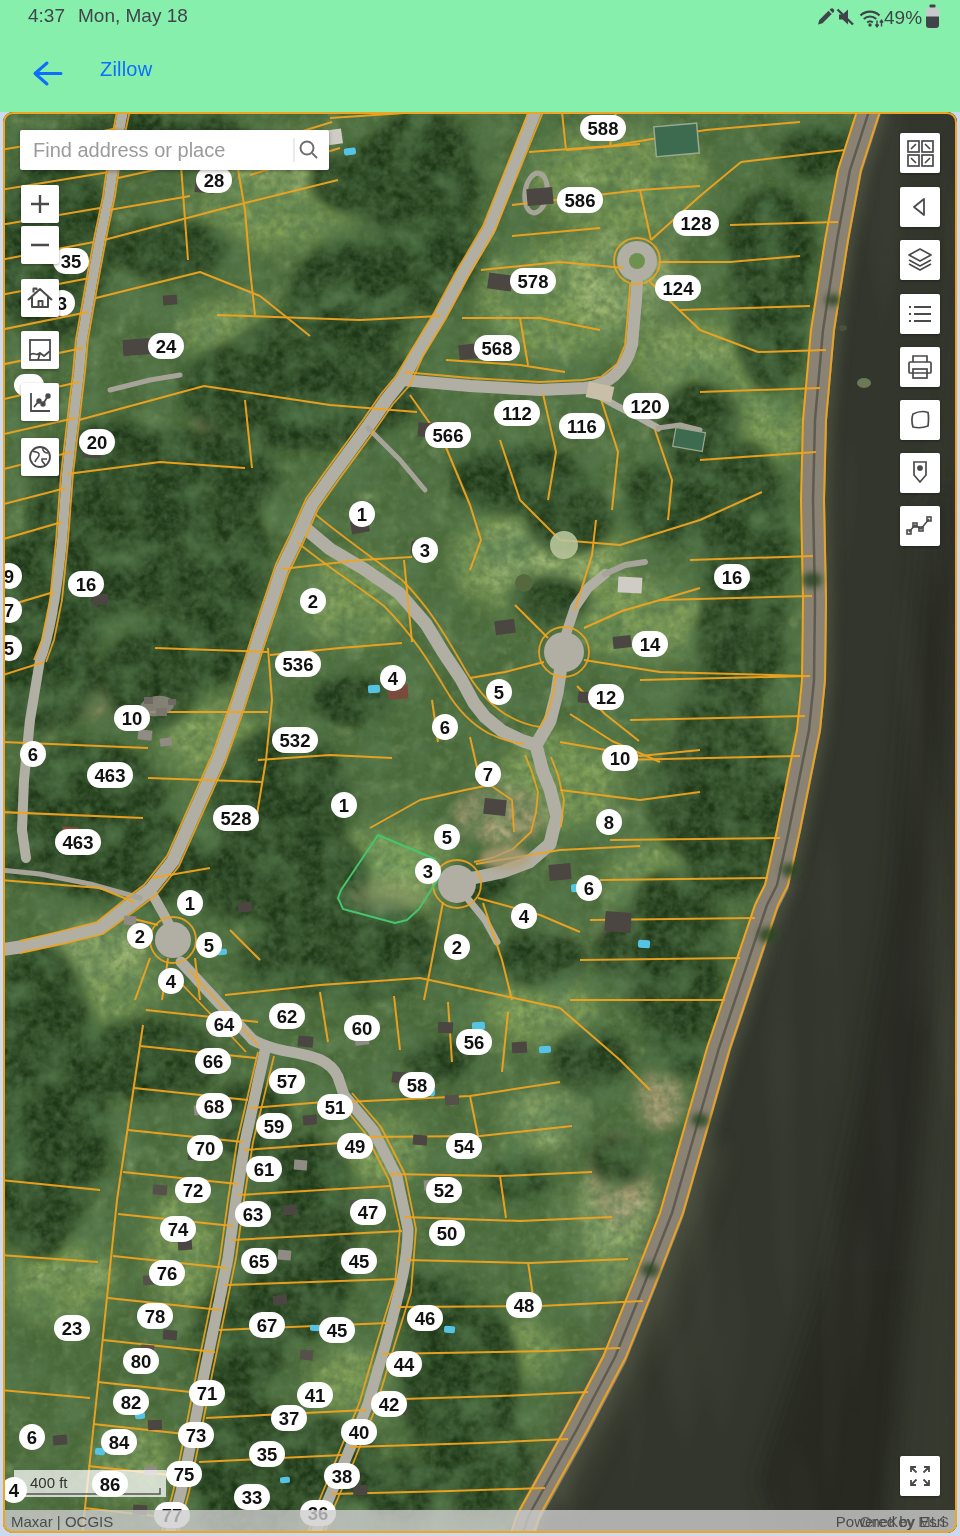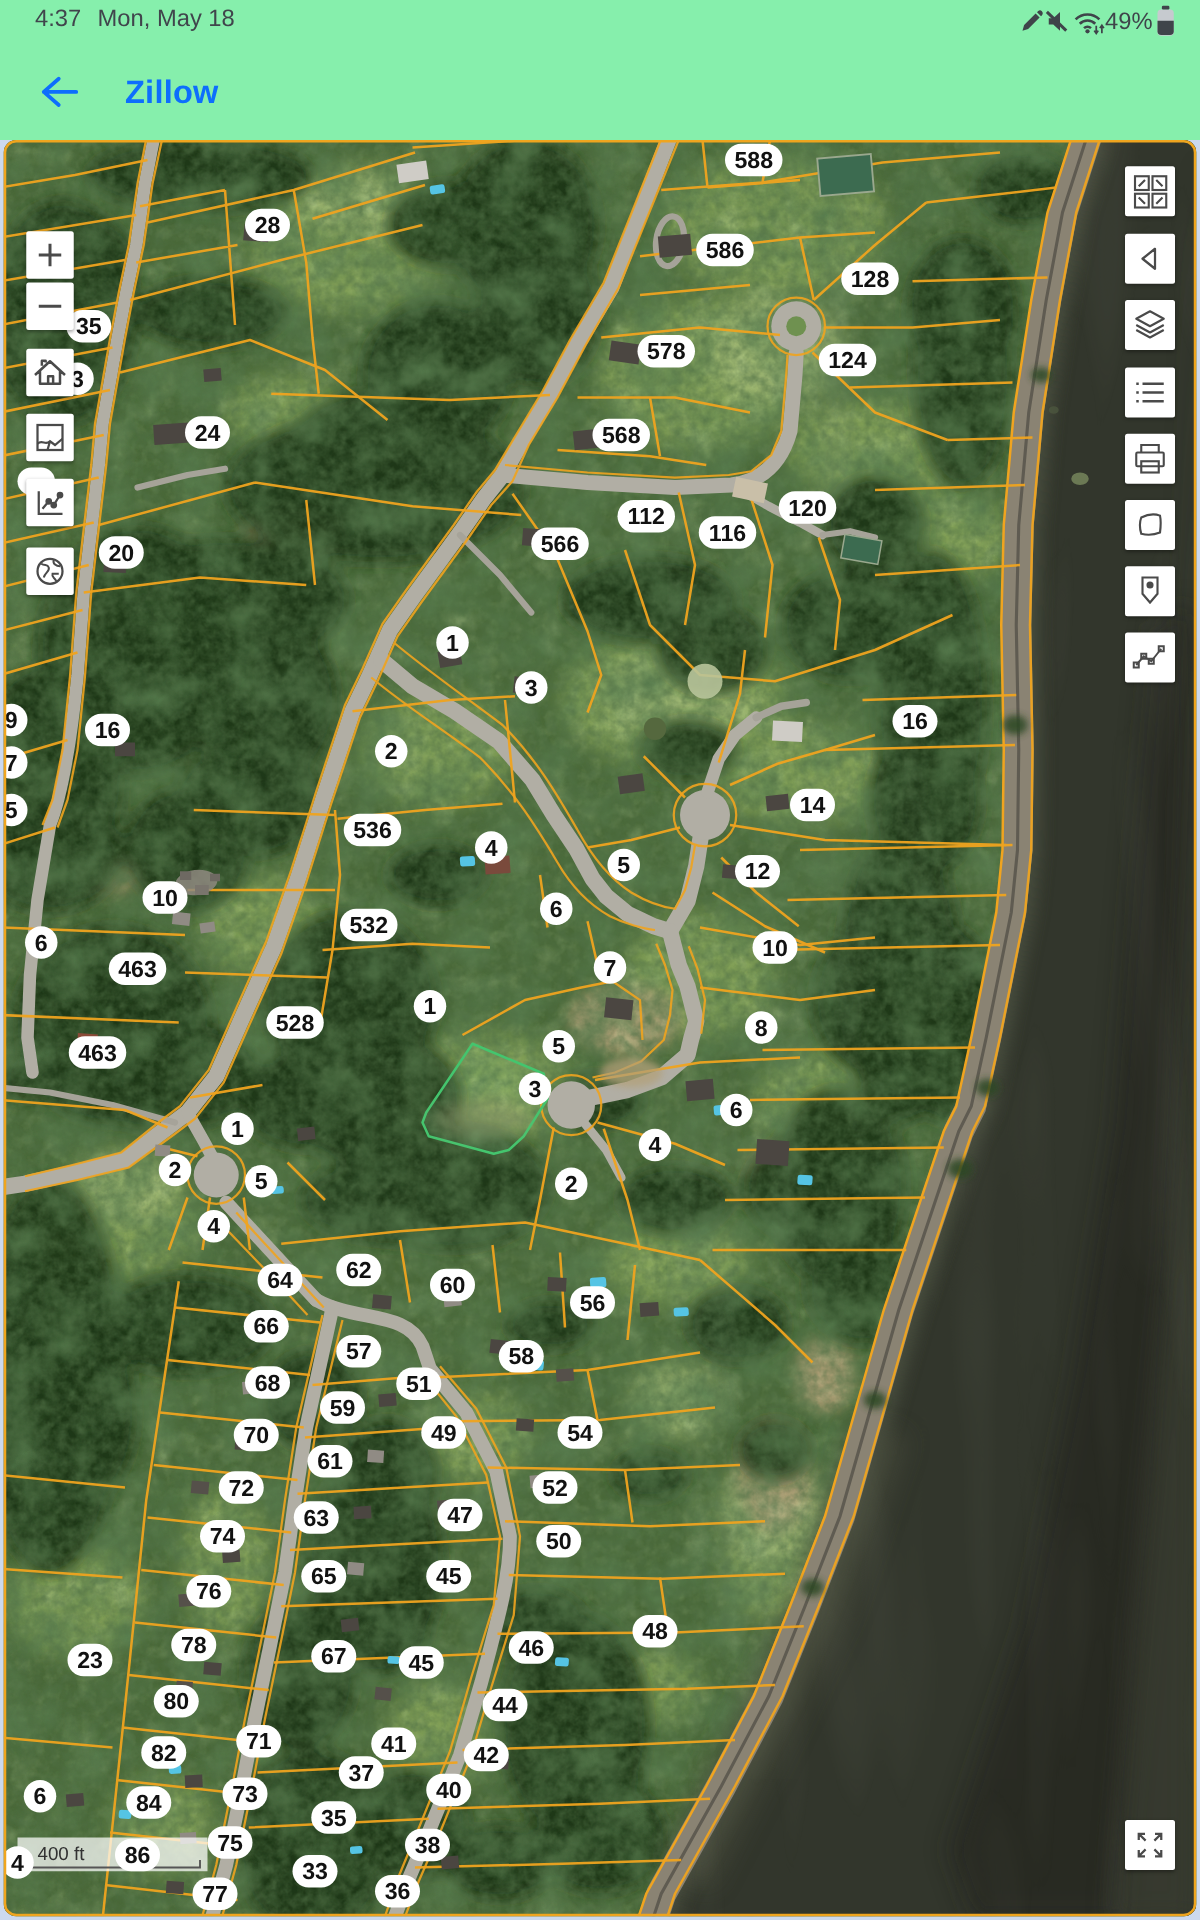--- a/index.html
+++ b/index.html
@@ -1,18 +1,18 @@
 <!DOCTYPE html>
 <html><head><meta charset="utf-8">
 <style>
 html,body{margin:0;padding:0;width:960px;height:1536px;overflow:hidden;background:#ccd9ee;font-family:"Liberation Sans",sans-serif}
 #page{position:relative;width:960px;height:1536px}
 #topchrome{position:absolute;left:0;top:0;width:960px;height:112px;background:#86efac}
 .sbtxt{position:absolute;top:5px;font-size:19px;color:#40454c}
-#ztitle{position:absolute;left:100px;top:58px;font-size:26px;font-weight:700;color:#0d6efd;letter-spacing:.2px}
+#ztitle{position:absolute;left:100px;top:58px;font-size:20px;font-weight:400;color:#0d6efd;letter-spacing:.2px}
 #mapclip{position:absolute;left:3px;top:112px;width:954px;height:1421px;border-radius:10px;overflow:hidden;background:#4d6c39}
 #mapborder{position:absolute;left:3px;top:112px;width:950px;height:1417px;border:2px solid #efa51f;border-radius:10px;pointer-events:none;z-index:40}
 .btn{position:absolute;width:38px;height:38px;background:#fff;border-radius:2px;box-shadow:0 1px 3px rgba(0,0,0,.35);z-index:20}
 .rbtn{position:absolute;left:897px;width:40px;height:40px;background:#fff;border-radius:2px;box-shadow:0 1px 3px rgba(0,0,0,.35);z-index:20}
 #searchbox{position:absolute;left:17px;top:18px;width:309px;height:40px;background:#fff;border-radius:2px;box-shadow:0 1px 4px rgba(0,0,0,.35);z-index:20}
 #searchbox span{position:absolute;left:13px;top:9px;font-size:20px;color:#9b9b9b}
 #attrib{position:absolute;left:0px;top:1398px;width:954px;height:23px;background:rgba(205,205,205,.8);z-index:25;font-size:15px;color:#4c4c4c}
 </style></head>
 <body>
 <div id="page">
@@ -951,20 +951,28 @@
             <text x="184" y="1480.5" fill="#111">75</text>
           </g>
 
 <g>
             <rect x="1" y="1477" width="26" height="26" rx="13" fill="#fff"></rect>
             <text x="14" y="1496.5" fill="#111">4</text>
           </g>
 </g>
 </svg>
 
+<div id="searchbox">
+<span>Find address or place</span>
+<svg style="position:absolute;right:6px;top:8px" width="30" height="24" viewBox="0 0 30 24">
+<line x1="1" y1="-2" x2="1" y2="26" stroke="#ddd" stroke-width="1.2"></line>
+<circle cx="14" cy="10" r="6.5" stroke="#6e6e6e" stroke-width="2" fill="none"></circle>
+<line x1="19" y1="15" x2="24" y2="20" stroke="#6e6e6e" stroke-width="2"></line>
+</svg>
+</div>
 
 <div class="btn" style="left:18px;top:73px"><svg width="38" height="38">
           <path d="M19 10 V28 M10 19 H28" stroke="#4a4a4a" stroke-width="2.4" fill="none"></path>
         </svg></div>
 
 <div class="btn" style="left:18px;top:114px"><svg width="38" height="38">
           <path d="M10 19 H28" stroke="#4a4a4a" stroke-width="2.4" fill="none"></path>
         </svg></div>
 
 <div class="btn" style="left:18px;top:167px"><svg width="38" height="38">
@@ -1052,16 +1060,21 @@
             <rect x="27" y="11" width="4" height="4"></rect>
           </g>
         </svg></div>
 
 <div class="rbtn" style="top:1344px"><svg width="40" height="40">
           <g stroke="#4a4a4a" stroke-width="1.8" fill="none">
             <path d="M11 16 V11 H16 M11 11 L16.5 16.5 M24 11 H29 V16 M29 11 L23.5 16.5 M29 24 V29 H24 M29 29 L23.5 23.5 M16 29 H11 V24 M11 29 L16.5 23.5"></path>
           </g>
         </svg></div>
 
+<div id="attrib">
+<span style="position:absolute;left:8px;top:3px">Maxar | OCGIS</span>
+<span style="position:absolute;right:12px;top:3px">Powered by Esri</span>
+<span style="position:absolute;right:8px;top:3px;opacity:.85">OneKey&nbsp;MLS</span>
+</div>
 </div>
 
 <div id="mapborder"></div>
 </div>
 
 </body></html>

